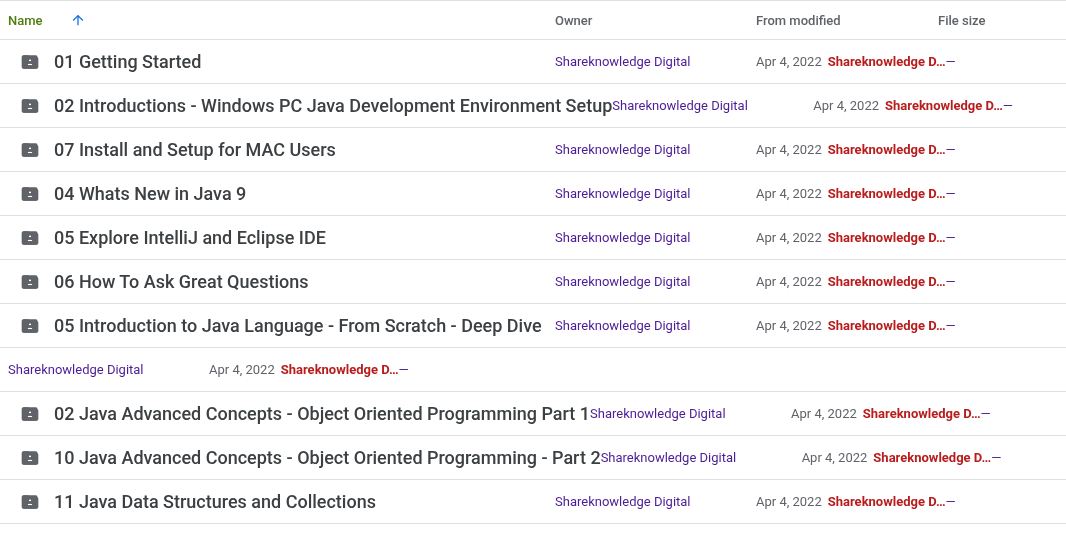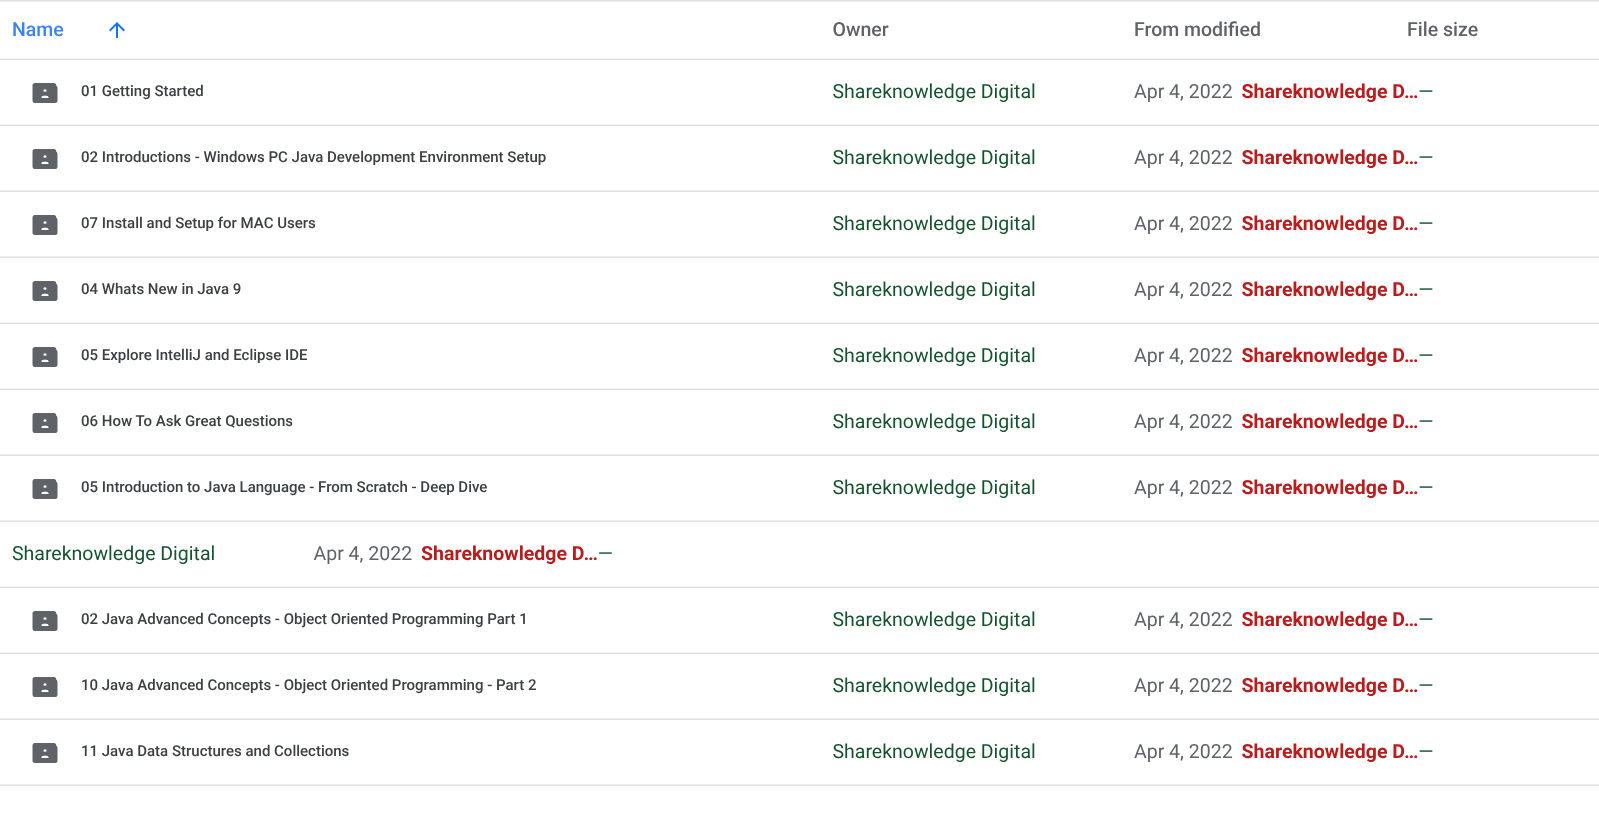--- a/index.html
+++ b/index.html
@@ -41,21 +41,21 @@
     }
     .col-size {
       flex: 1;
     }
     .header-label {
       color: #5f6368;
       font-size: 13px;
       font-weight: 500;
     }
     .name-header {
-      color: #3b82f6;
+      color: #4d7c0f;
       font-weight: 500;
       font-size: 13px;
       display: flex;
       align-items: center;
       cursor: pointer;
       gap: 21px;
     }
     .sort-arrow {
       margin-left: 6px;
       display: inline-flex;
@@ -71,28 +71,28 @@
     }
     .folder-icon {
       width: 20px;
       height: 20px;
       margin-left: 12px;
       margin-right: 14px;
       flex-shrink: 0;
     }
     .file-name {
       color: #3c4043;
-      font-size: 10px;
+      font-size: 18px;
       font-weight: 500;
       white-space: nowrap;
       overflow: hidden;
       text-overflow: ellipsis;
     }
     .owner-text, .size-text {
-      color: #14532d;
+      color: #4c1d95;
       font-size: 13px;
     }
     .modified-date {
       color: #5f6368;
       font-size: 13px;
       margin-right: 6px;
       white-space: nowrap;
     }
     .modified-by {
       color: #b91c1c;

